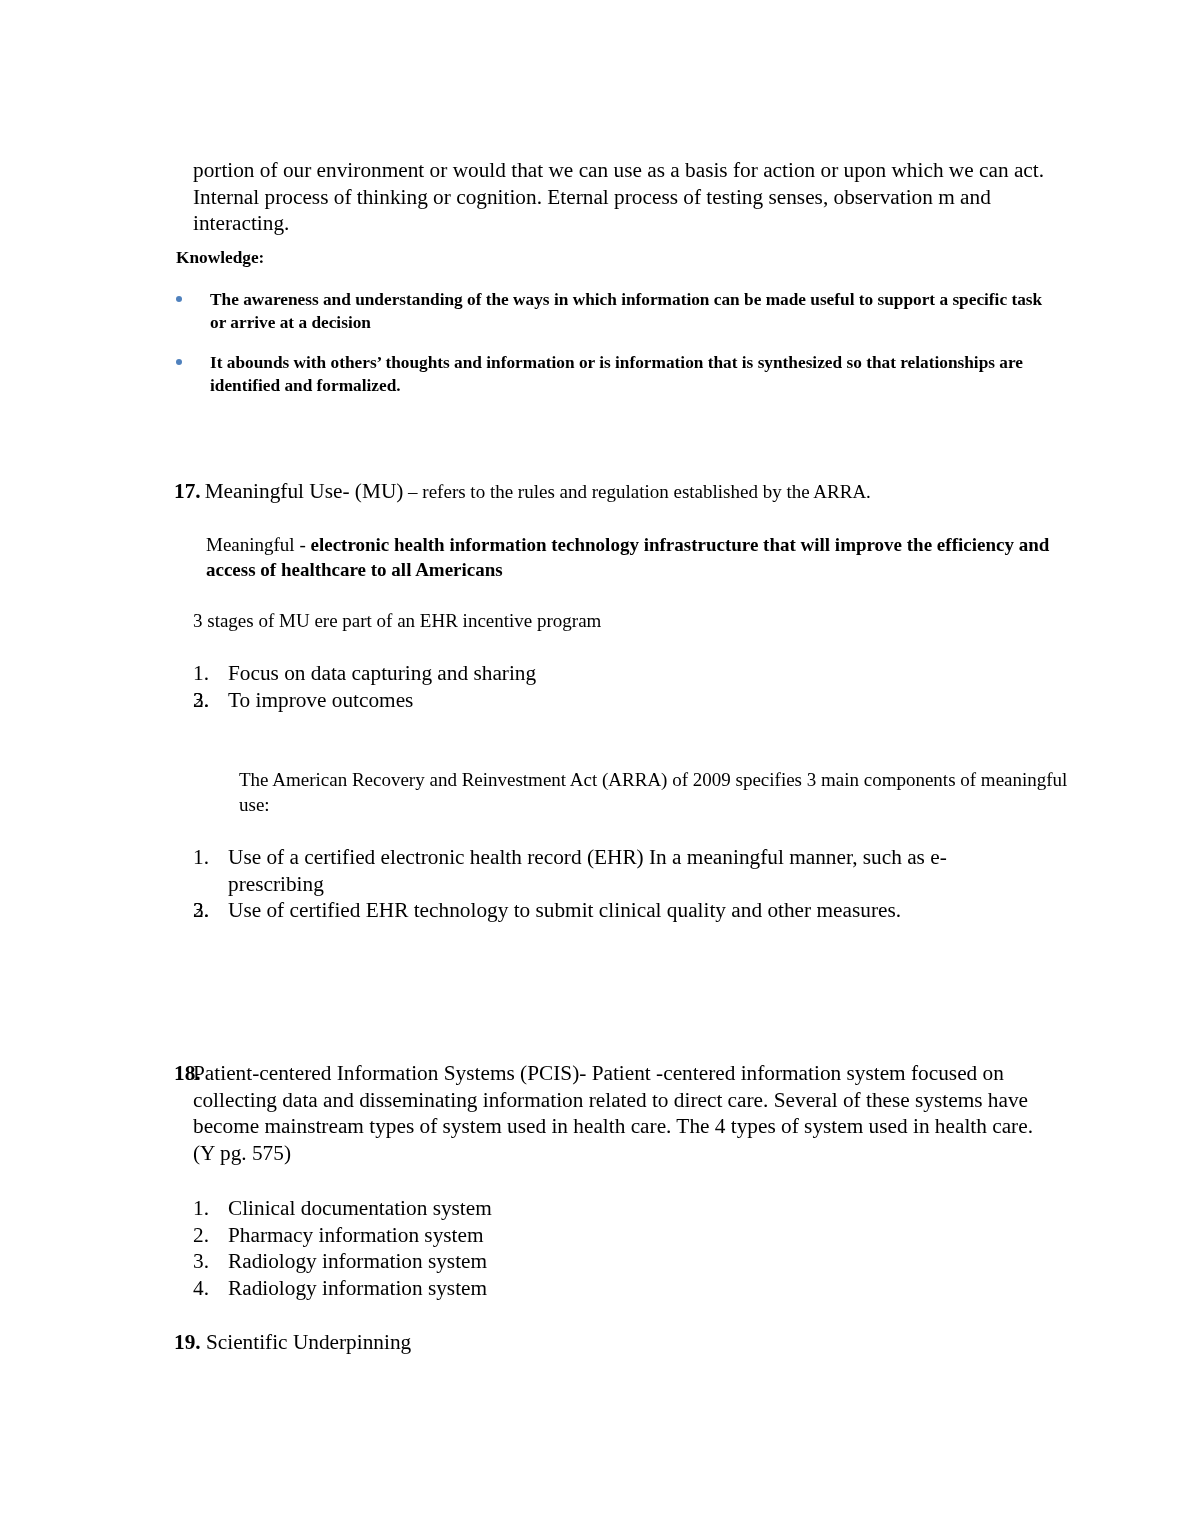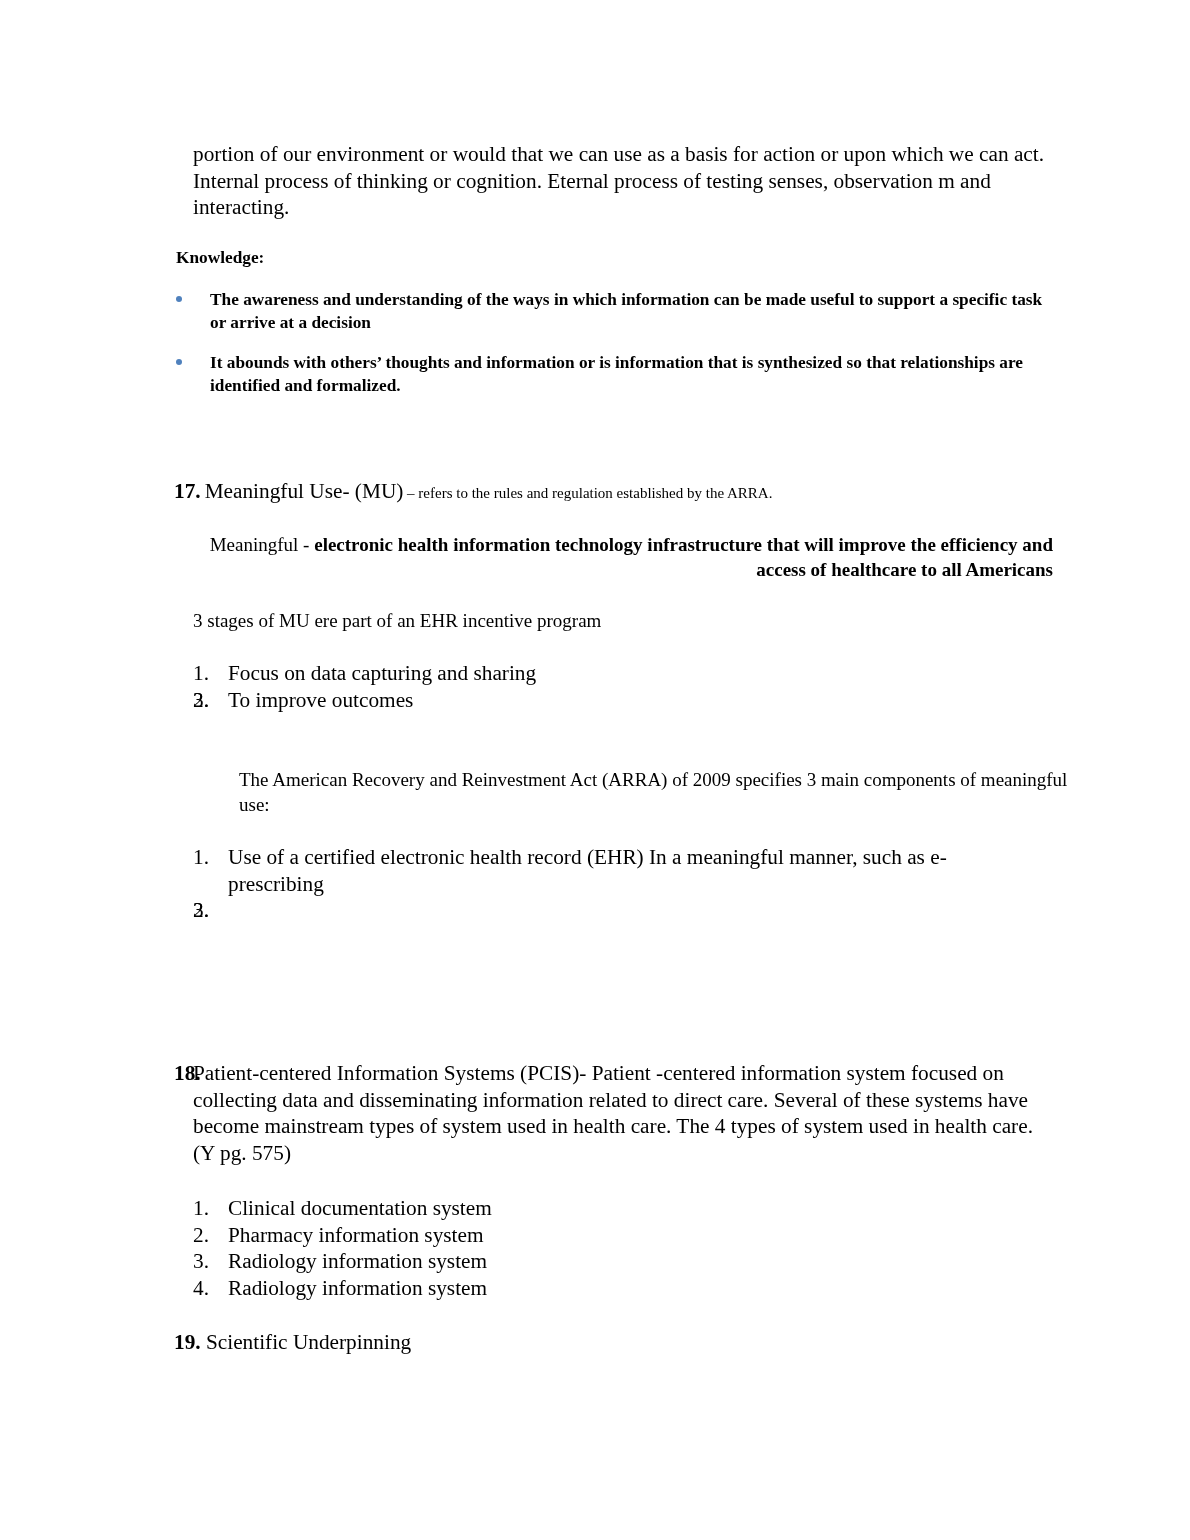--- a/index.html
+++ b/index.html
@@ -6,39 +6,39 @@
     body {
       width: 1190px; height: 1540px; position: relative; overflow: hidden;
       font-family: "Liberation Serif", "DejaVu Serif", serif; color: #000;
     }
     .abs { position: absolute; }
     .p-large { font-size: 21.3px; line-height: 26.5px; }
     .p-medium { font-size: 19px; line-height: 25px; }
     .p-small-bold { font-size: 17.3px; line-height: 22.5px; font-weight: bold; }
     .bold { font-weight: bold; }
 
-    #intro { left: 193px; top: 141px; width: 880px; }
+    #intro { left: 193px; top: 157px; width: 880px; }
     #knowledge-heading { left: 176px; top: 248px; font-size: 17.3px; font-weight: bold; }
 
     .bullet-item { position: absolute; left: 176px; width: 880px; }
     .bullet-item .dot {
       position: absolute; left: 0; top: 7px; width: 6px; height: 6px;
       border-radius: 50%; background: #4f81bd;
     }
     .bullet-item .txt { position: absolute; left: 34px; width: 850px; }
     #bullet-1 { top: 289px; }
     #bullet-2 { top: 352px; }
 
     .section-head { position: absolute; left: 158px; }
     .section-head .num { font-weight: bold; font-size: 21.3px; margin-left: 16px; }
     #sec17 { top: 479px; width: 900px; }
-    #sec17 .rest { font-size: 15px; }
+    #sec17 .rest { font-size: 19px; }
     #sec17 .title { font-size: 21.3px; }
 
-    #meaningful-def { left: 193px; top: 532px; width: 860px; text-align: right; }
+    #meaningful-def { left: 206px; top: 532px; width: 860px; }
     #stages-intro { left: 193px; top: 608px; width: 860px; }
 
     .num-list { position: absolute; left: 193px; width: 860px; margin: 0; padding: 0; list-style: none; }
     .num-list li { position: relative; padding-left: 35px; }
     .num-list li .n { position: absolute; left: 0; top: 0; }
 
     #stages-list { top: 660px; }
     #arra-intro { left: 193px; top: 767px; width: 860px; margin-left: 46px; }
     #components-list { top: 844px; width: 840px; }
 
@@ -78,21 +78,21 @@
   <li><span class="n">1.</span><span>Focus on data capturing and sharing</span></li>
   <li><span class="n">2.</span></li>
   <li><span class="n">3.</span><span>To improve outcomes</span></li>
 </ol>
 
 <div id="arra-intro" class="abs p-medium">The American Recovery and Reinvestment Act (ARRA) of 2009 specifies 3 main components of meaningful use:</div>
 
 <ol id="components-list" class="num-list p-large">
   <li><span class="n">1.</span><span>Use of a certified electronic health record (EHR) In a meaningful manner, such as e-prescribing</span></li>
   <li><span class="n">2.</span></li>
-  <li><span class="n">3.</span></li>
+  <li><span class="n">3.</span><span>Use of certified EHR technology to submit clinical quality and other measures.</span></li>
 </ol>
 
 <div id="sec18" class="section-head p-large">
   <span class="num">18.</span>
   <div class="body-wrap">Patient-centered Information Systems (PCIS)- Patient -centered information system focused on collecting data and disseminating information related to direct care. Several of these systems have become mainstream types of system used in health care. The 4 types of system used in health care. (Y pg. 575)</div>
 </div>
 
 <ol id="pcis-list" class="num-list p-large">
   <li><span class="n">1.</span><span>Clinical documentation system</span></li>
   <li><span class="n">2.</span><span>Pharmacy information system</span></li>

